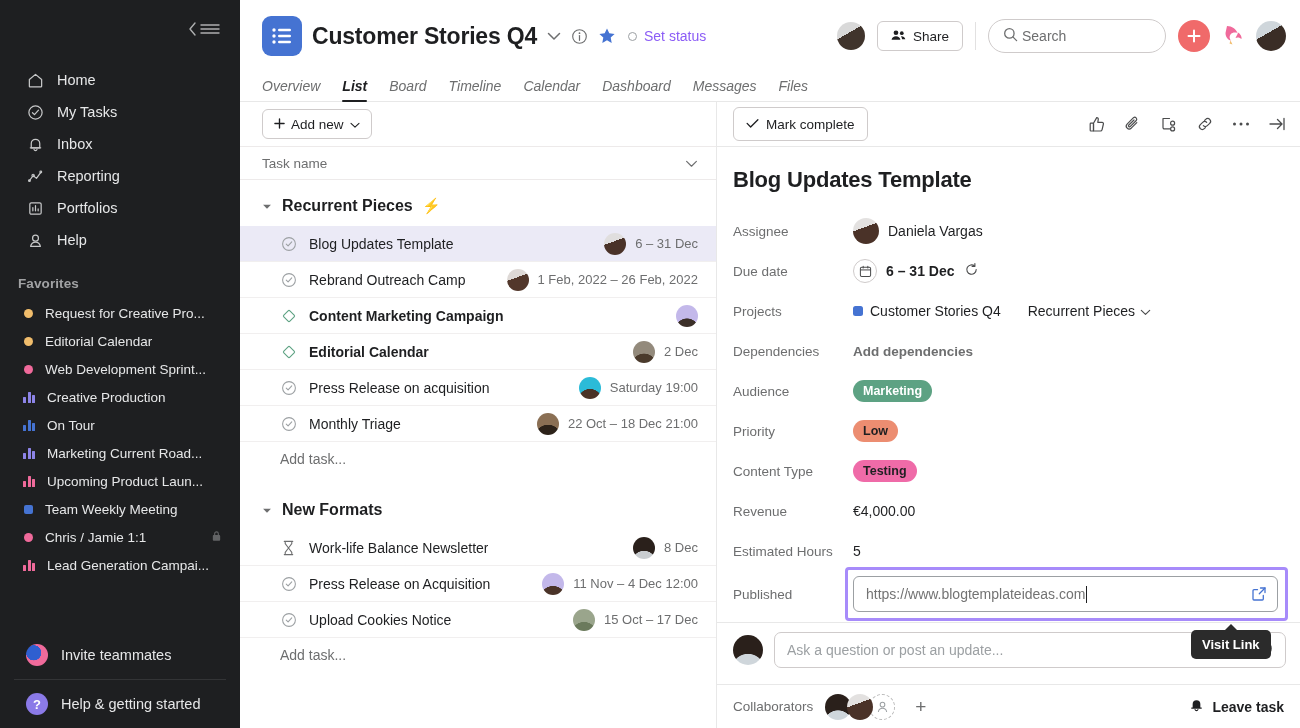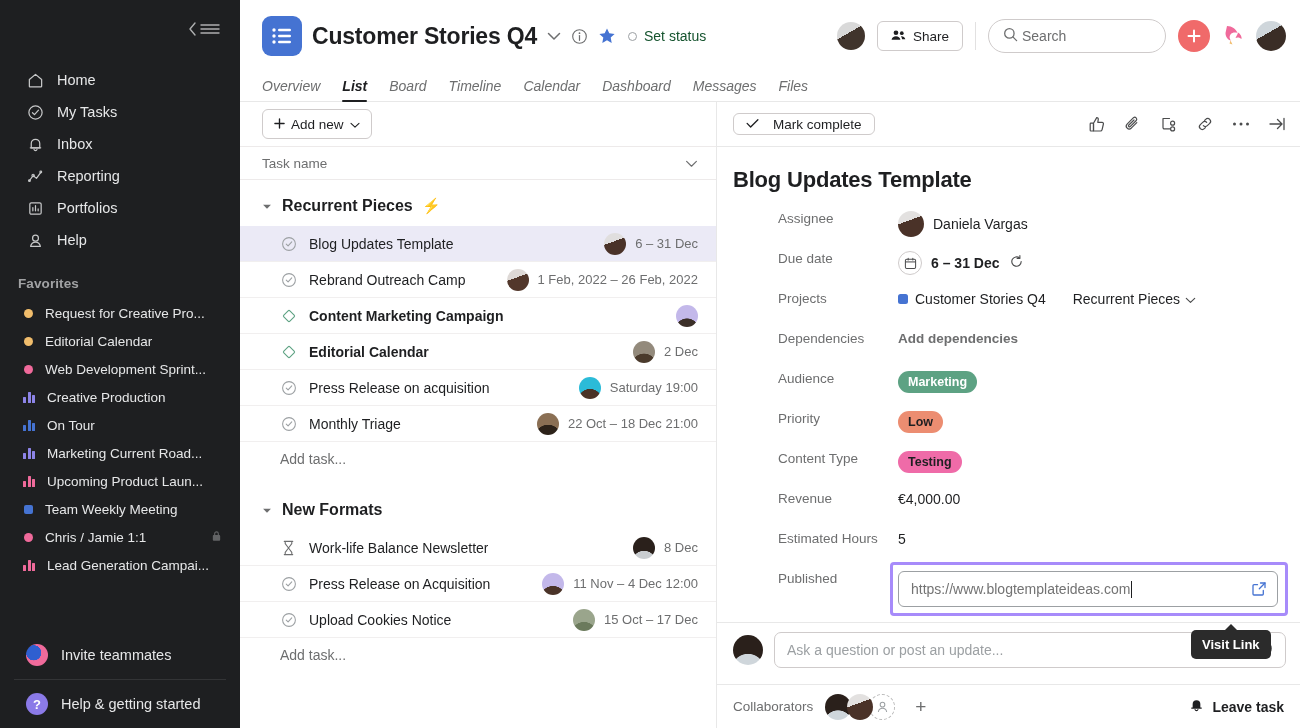--- a/index.html
+++ b/index.html
@@ -61,21 +61,21 @@
   
   .main { flex:1; display:flex; flex-direction:column; min-width:0; height:728px; background:#fff; }
 
   .topbar { height:72px; display:flex; align-items:center; padding:0 14px 0 22px; gap:10px; }
   .proj-icon {
     width:40px;height:40px;border-radius:9px;background:#4573d2;
     display:flex;align-items:center;justify-content:center;flex:0 0 40px;
   }
   .proj-title { font-size:23px; font-weight:bold; color:#1e1f21; letter-spacing:-.2px; white-space:nowrap;}
   .hdr-ico { display:flex; align-items:center; justify-content:center; cursor:pointer; color:#6d6e6f;}
-  .set-status { display:flex; align-items:center; gap:7px; font-size:14px; color:#14532d; cursor:pointer; margin-left:2px;}
+  .set-status { display:flex; align-items:center; gap:7px; font-size:14px; color:#8b5cf6; cursor:pointer; margin-left:2px;}
   .status-ring { width:9px;height:9px;border-radius:50%;border:1.4px solid #9ca0a3; }
   .top-right { margin-left:auto; display:flex; align-items:center; gap:12px; }
   .avatar { border-radius:50%; flex:none; background-size:cover; position:relative; overflow:hidden; }
   .share-btn {
     display:flex;align-items:center;gap:7px;
     height:30px;padding:0 13px;border:1px solid #cfcbcb;border-radius:6px;
     font-size:13.5px;color:#1e1f21;cursor:pointer;background:#fff;
   }
   .vsep { width:1px; height:28px; background:#e2e1e1; }
   .search-box {
@@ -128,28 +128,28 @@
   .t-name { font-size:14px; color:#1e1f21; white-space:nowrap; overflow:hidden; text-overflow:ellipsis;}
   .t-name.bold { font-weight:bold; }
   .t-right { margin-left:auto; display:flex; align-items:center; gap:9px; }
   .t-date { font-size:13px; color:#6d6e6f; white-space:nowrap; }
   .addtask { height:34px; display:flex; align-items:center; padding:0 22px 0 40px; font-size:14px; color:#6d6e6f; cursor:pointer;}
 
   
   .detail { flex:1; display:flex; flex-direction:column; min-width:0; position:relative; }
   .detail-top { height:45px; display:flex; align-items:center; padding:0 14px 0 16px; gap:10px; border-bottom:1px solid #e8e8e8; }
   .mark-complete {
-    display:flex;align-items:center;gap:14px;height:22px;padding:0 12px;
+    display:flex;align-items:center;gap:7px;height:34px;padding:0 12px;
     border:1px solid #cfcbcb;border-radius:6px;font-size:13.5px;cursor:pointer;background:#fff;color:#1e1f21;
   }
   .dtop-icons { margin-left:auto; display:flex; align-items:center; gap:18px; color:#4b4c4d;}
   .dtop-icons > div { cursor:pointer; display:flex; align-items:center; justify-content:center;}
   .detail-body { flex:1; padding:20px 22px 0 16px; overflow:hidden; min-height:0;}
   .task-title { font-size:22px; font-weight:bold; color:#1e1f21; margin:0 0 18px 0; letter-spacing:-.2px;}
-  .field { display:flex; align-items:flex-start; min-height:40px;margin-left:45px; }
+  .field { display:flex; align-items:center; min-height:40px; }
   .f-label { width:120px; flex:0 0 120px; font-size:13.5px; color:#6d6e6f; }
   .f-val { display:flex; align-items:center; gap:9px; font-size:14px; color:#1e1f21; flex:1; min-width:0;}
   .pill { height:22px;display:inline-flex;align-items:center;padding:0 10px;border-radius:11px;font-size:12.5px;font-weight:bold;}
   .cal-ico { width:24px;height:24px;border-radius:50%;border:1px solid #cfcbcb;display:flex;align-items:center;justify-content:center;flex:0 0 24px;}
   .proj-dot { width:10px;height:10px;border-radius:2.5px;flex:0 0 10px;}
   .proj-chip { display:flex;align-items:center;gap:7px;font-size:14px; }
   .sec-chip { display:flex;align-items:center;gap:5px;font-size:14px;color:#1e1f21;margin-left:18px;cursor:pointer;}
   .muted-link { font-size:13.5px;color:#6d6e6f;cursor:pointer;font-weight:bold;}
 
   .url-wrap { position:relative; flex:1; }

